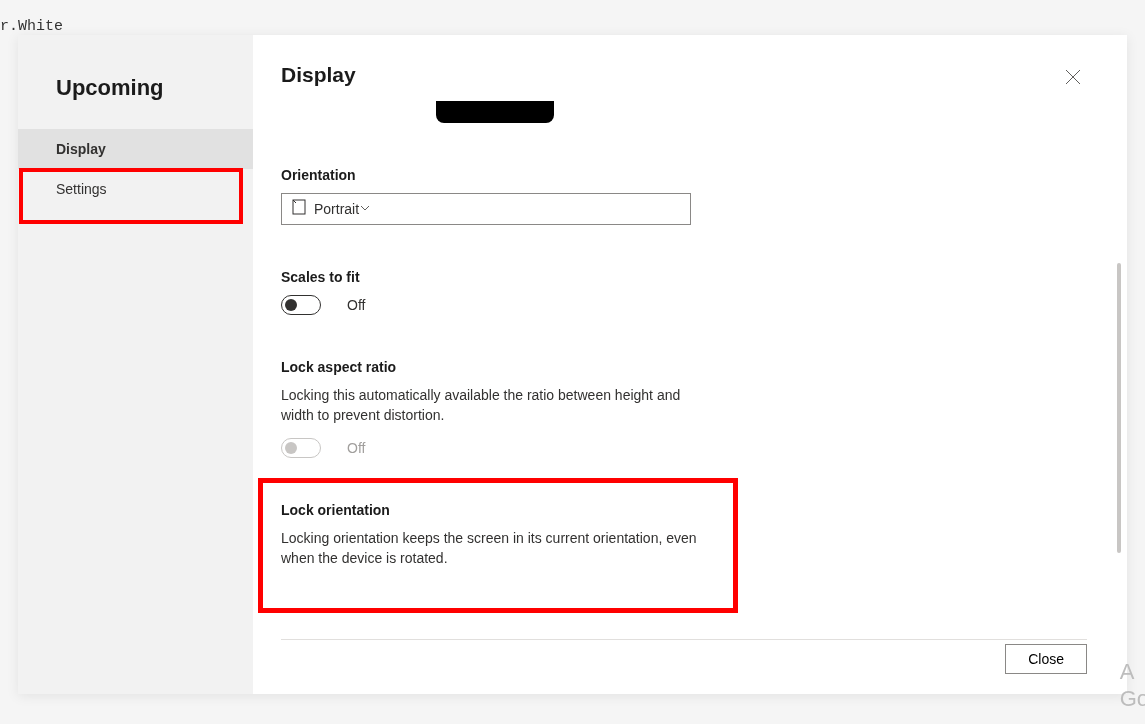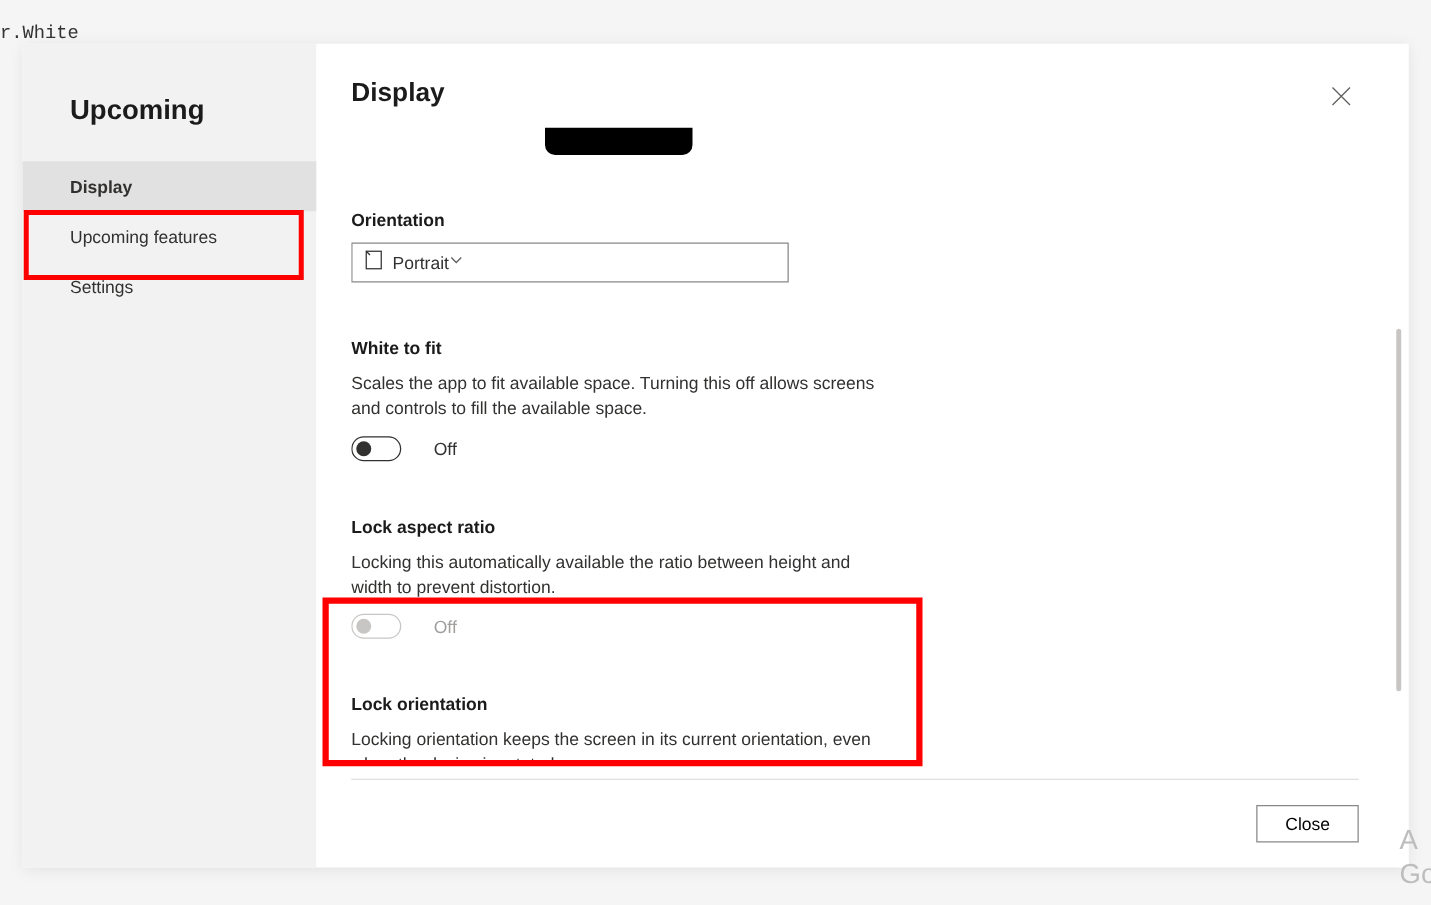--- a/index.html
+++ b/index.html
@@ -100,21 +100,21 @@
       margin-bottom: 10px;
     }
     .section-desc {
       font-size: 14px;
       color: #323130;
       max-width: 430px;
       line-height: 1.45;
       margin-bottom: 12px;
     }
     .select-box {
-      width: 350px;
+      width: 410px;
       height: 32px;
       border: 1px solid #8a8886;
       display: flex;
       align-items: center;
       padding: 0 10px;
       justify-content: flex-start;
       cursor: pointer;
       background: #fff;
     }
     .select-left {
@@ -158,21 +158,21 @@
     }
     .toggle-label {
       font-size: 14px;
       color: #323130;
     }
     .toggle.disabled + .toggle-label {
       color: #a19f9d;
     }
     .footer {
       border-top: 1px solid #e1dfdd;
-      padding-top: 20px;
+      padding-top: 4px;
       display: flex;
       justify-content: flex-end;
       margin-top: 14px;
     }
     .close-btn {
       border: 1px solid #8a8886;
       background: #fff;
       padding: 6px 22px;
       font-size: 14px;
       cursor: pointer;
@@ -220,21 +220,20 @@
 </head>
 <body>
 
 <div class="top-breadcrumb">r.White</div>
 
 <div class="modal">
 
   <div class="sidebar">
     <div class="sidebar-title">Upcoming</div>
     <div class="sidebar-item active">Display</div>
-    <div class="sidebar-item">Upcoming features</div>
     <div class="sidebar-item">Settings</div>
   </div>
 
   <div class="main">
     <div class="main-header">
       <div class="page-title">Display</div>
       <div class="close-icon">
         <svg width="16" height="16" viewBox="0 0 16 16">
             <path d="M1 1 L15 15 M15 1 L1 15" stroke="#605e5c" stroke-width="1"></path>
           </svg>
@@ -258,22 +257,21 @@
           </div>
           <span>
             <svg width="12" height="12" viewBox="0 0 12 12">
                 <path d="M2 4 L6 8 L10 4" fill="none" stroke="#605e5c" stroke-width="1"></path>
               </svg>
           </span>
         </div>
       </div>
 
       <div class="section">
-        <div class="section-label">White to fit</div>
-        <div class="section-desc">Scales the app to fit available space. Turning this off allows screens and controls to fill the available space.</div>
+        <div class="section-label">Scales to fit</div>
         <div class="toggle-row">
           <div class="toggle">
             <div class="toggle-knob"></div>
           </div>
           <span class="toggle-label">Off</span>
         </div>
       </div>
 
       <div class="section">
         <div class="section-label">Lock aspect ratio</div>

